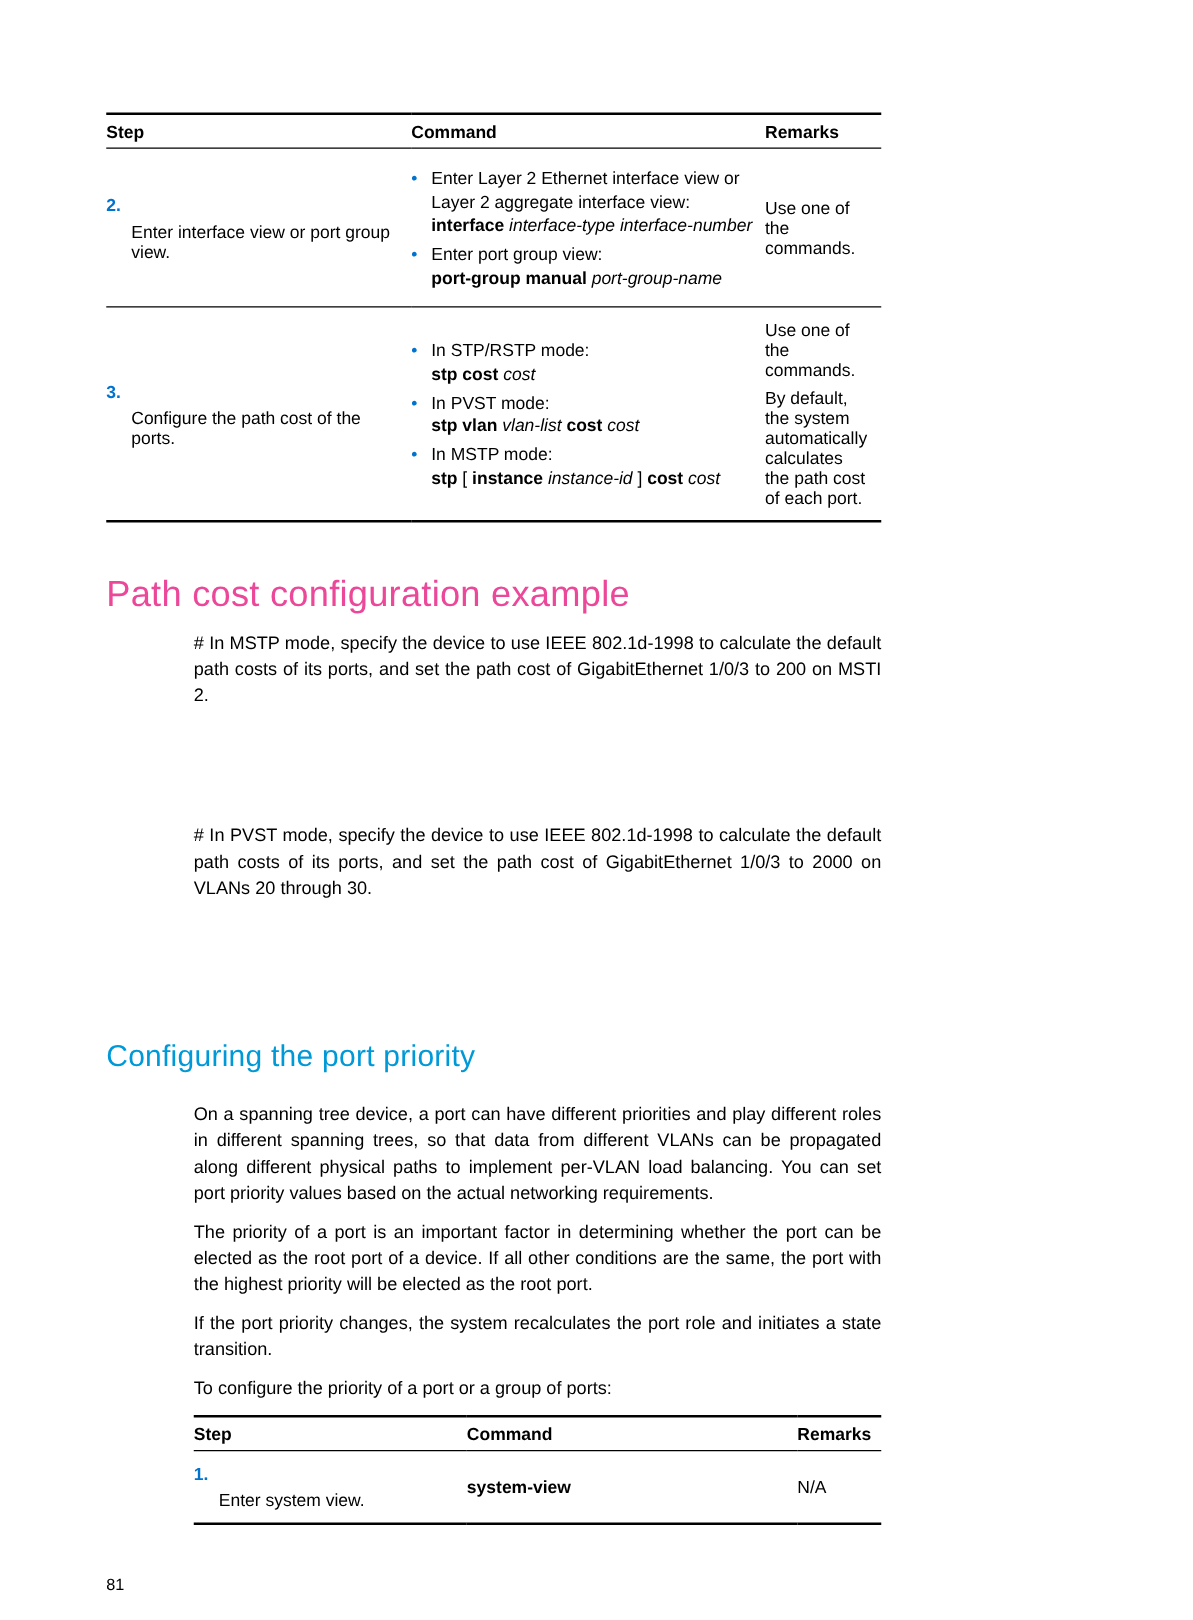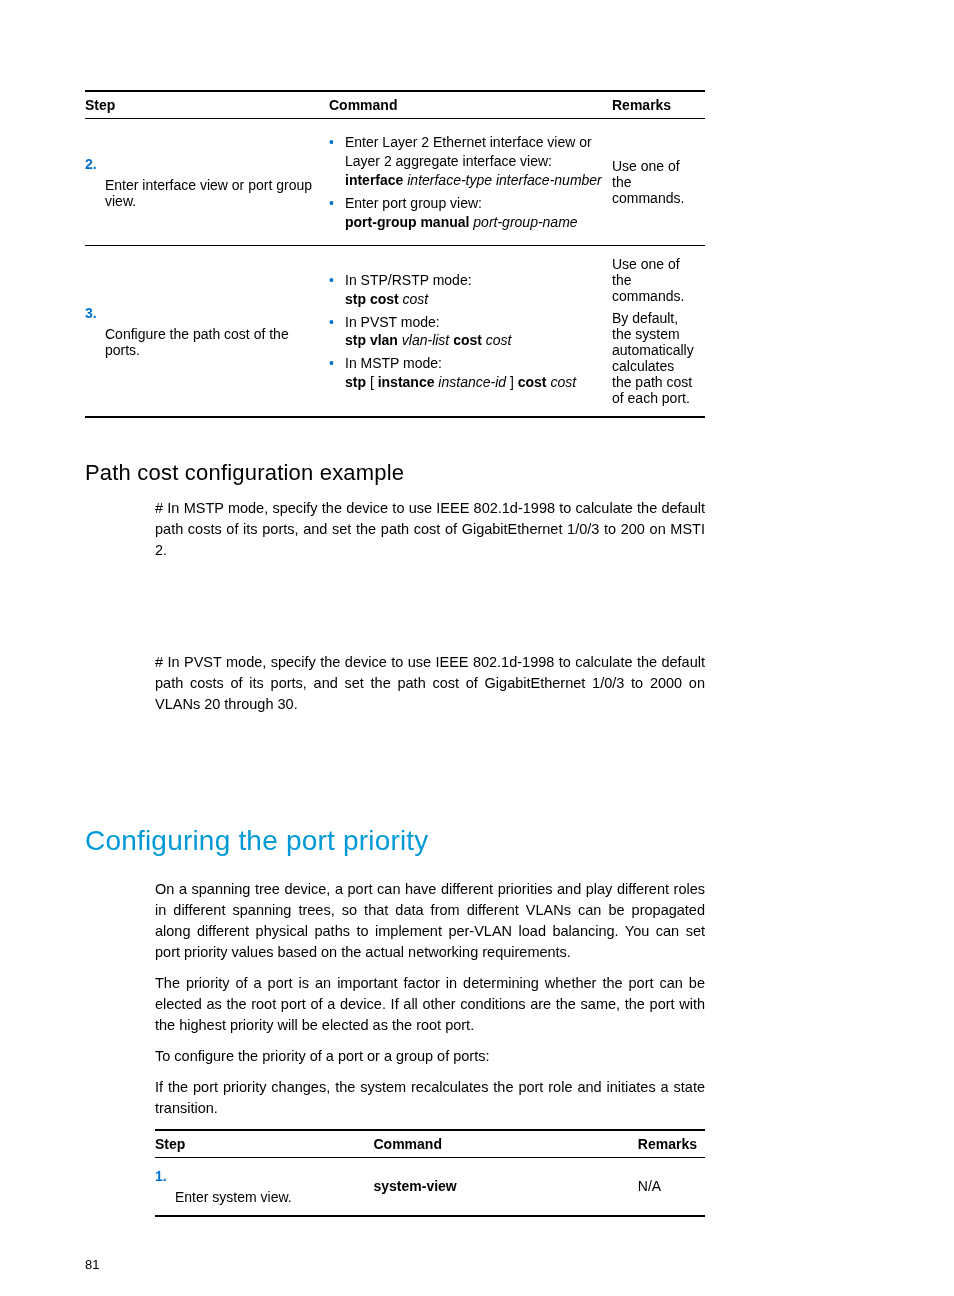--- a/index.html
+++ b/index.html
@@ -65,30 +65,30 @@
     content: "\2022";
     color: #0073cf;
     position: absolute;
     left: 0;
     top: 0;
     font-size: 14px;
   }
   .b { font-weight: bold; }
   .i { font-style: italic; }
   h2.sec {
-    color: #000000;
+    color: #ec4899;
     font-weight: 300;
-    font-size: 22px;
+    font-size: 29px;
     margin: 42px 0 12px 0;
     letter-spacing: 0.2px;
   }
   h1.bigsec {
     color: #0099d8;
     font-weight: 300;
-    font-size: 28px;
+    font-size: 24px;
     margin: 110px 0 22px 0;
     letter-spacing: 0.2px;
   }
   p.body {
     font-size: 14.5px;
     line-height: 1.45;
     margin: 10px 0 10px 70px;
     text-align: justify;
   }
   .col-step { width: 236px; }
@@ -181,22 +181,22 @@
   </table>
 
   <h2 class="sec">Path cost configuration example</h2>
   <p class="body"># In MSTP mode, specify the device to use IEEE 802.1d-1998 to calculate the default path costs of its ports, and set the path cost of GigabitEthernet 1/0/3 to 200 on MSTI 2.</p>
   <div style="height:70px;"></div>
   <p class="body"># In PVST mode, specify the device to use IEEE 802.1d-1998 to calculate the default path costs of its ports, and set the path cost of GigabitEthernet 1/0/3 to 2000 on VLANs 20 through 30.</p>
 
   <h1 class="bigsec">Configuring the port priority</h1>
   <p class="body">On a spanning tree device, a port can have different priorities and play different roles in different spanning trees, so that data from different VLANs can be propagated along different physical paths to implement per-VLAN load balancing. You can set port priority values based on the actual networking requirements.</p>
   <p class="body">The priority of a port is an important factor in determining whether the port can be elected as the root port of a device. If all other conditions are the same, the port with the highest priority will be elected as the root port.</p>
+  <p class="body">If the port priority changes, the system recalculates the port role and initiates a state transition.</p>
   <p class="body">To configure the priority of a port or a group of ports:</p>
-  <p class="body">If the port priority changes, the system recalculates the port role and initiates a state transition.</p>
 
   <div style="margin-left:70px;">
     <table class="cmd" style="width:100%;">
       <thead>
         <tr>
           <th class="pad-left" style="width:225px;">Step</th>
           <th style="width:275px;">Command</th>
           <th>Remarks</th>
         </tr>
       </thead>

